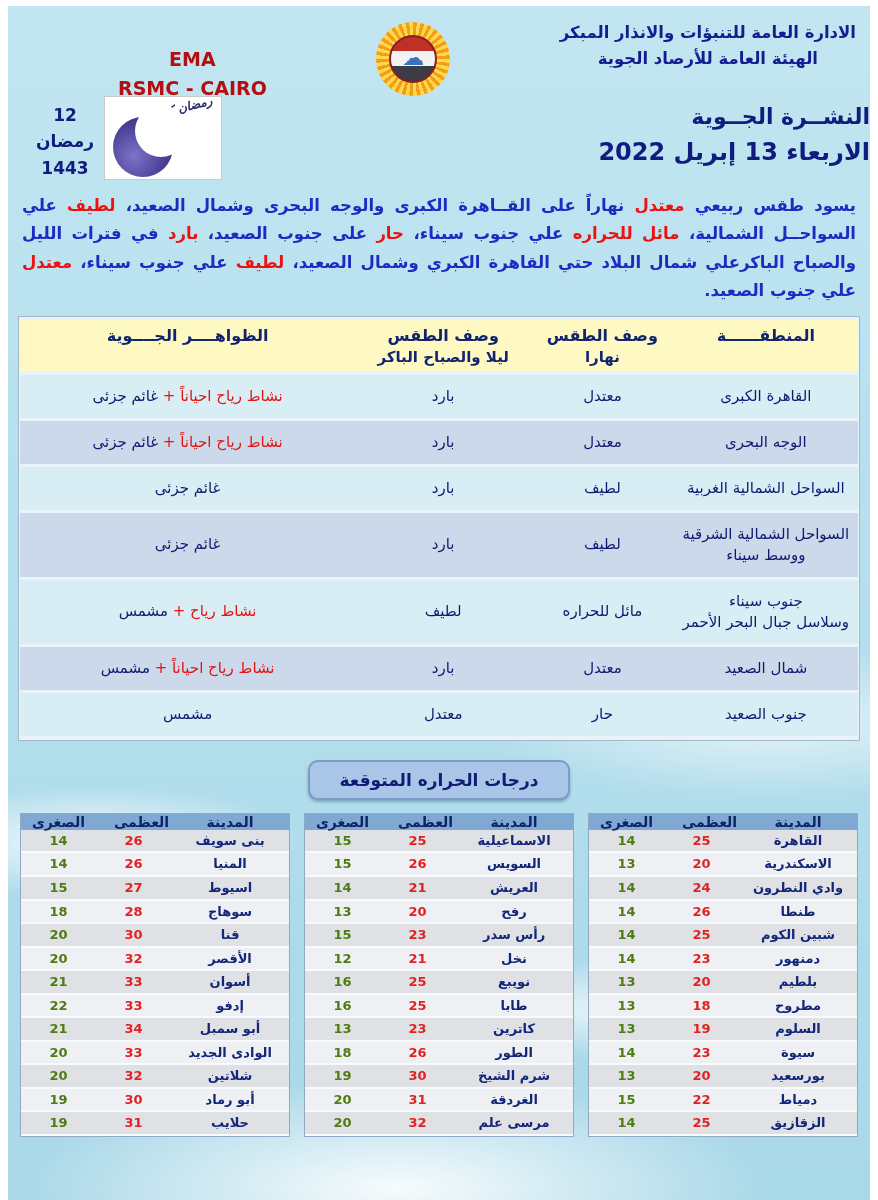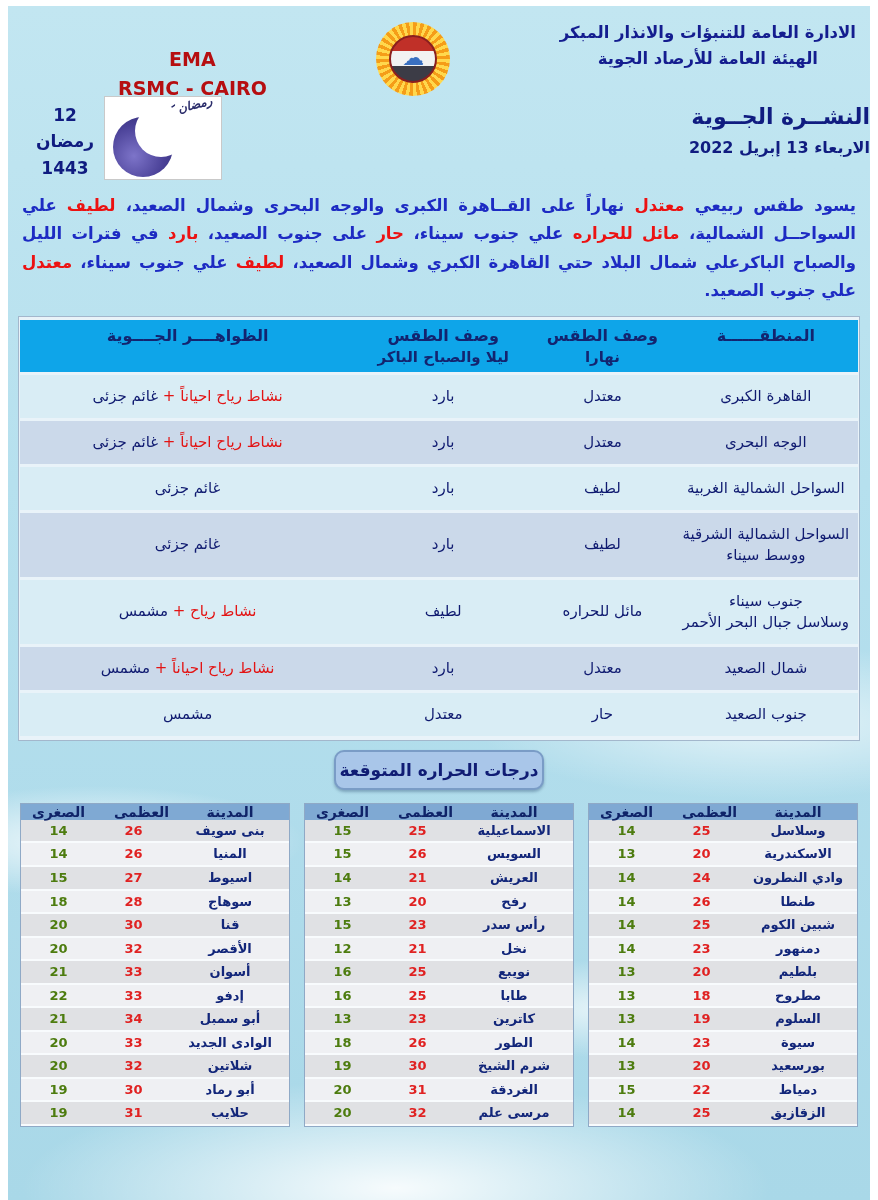--- a/index.html
+++ b/index.html
@@ -35,39 +35,39 @@
                   border: 1px solid #c9c9c9; overflow: hidden; }
   .callig { position: absolute; top: 4px; right: 8px; font-size: 12px; font-weight: bold; font-style: italic;
             color: #2b2d6b; transform: rotate(-14deg); }
   .moon { position: absolute; left: 8px; bottom: 2px; width: 60px; height: 60px; border-radius: 50%;
           background: radial-gradient(circle at 35% 65%, #7d74c9 0%, #4a4197 55%, #2e2a6e 100%); }
   .moon::after { content: ""; position: absolute; width: 52px; height: 52px; border-radius: 50%;
                  background: #fff; top: -12px; right: -14px; }
   .titles { position: absolute; left: 0; right: 0; top: 8px; text-align: right;
             color: #101c80; font-weight: bold; }
   .bulletin-title { font-size: 22px; letter-spacing: 1px; }
-  .bulletin-date { font-size: 16px; margin-top: 9px; }
+  .bulletin-date { font-size: 24px; margin-top: 9px; }
   
   .summary { margin: 4px 14px 10px 14px; font-size: 16.5px; font-weight: bold; line-height: 1.72;
              color: #1d2bc3; text-align: justify; }
   .summary .red { color: #ec1212; }
   
   .regions-wrap { margin: 0 10px; border: 1px solid #a3b7cc; background: #e9f3f9; padding: 0 1px 1px 1px; }
   table.regions { width: 100%; border-collapse: separate; border-spacing: 0 3px; }
-  table.regions th { background: #0ea5e9; color: #13246f; font-size: 16px; font-weight: bold;
+  table.regions th { background: #fef9c3; color: #13246f; font-size: 16px; font-weight: bold;
                      padding: 5px 4px 4px 4px; vertical-align: top; line-height: 1.4; }
   table.regions th .th-sub { font-size: 15px; }
   table.regions td { font-weight: normal; font-size: 15px; color: #0f1a70; text-align: center;
                      padding: 11px 6px; line-height: 1.4; white-space: pre-line; }
   tr.odd td { background: #d9edf5; }
   tr.even td { background: #cbd9ea; }
   .col-region { width: 22%; } .col-day { width: 17%; } .col-night { width: 21%; } .col-phen { width: 40%; }
   .ph-red { color: #e31414; } .ph-plain { color: #0f1a70; }
   
-  .temp-title { width: 210px; margin: 9px auto 13px auto; background: #a9c6e9; border: 2px solid #7a9cc6;
+  .temp-title { width: 262px; margin: 19px auto 13px auto; background: #a9c6e9; border: 2px solid #7a9cc6;
                 border-radius: 10px; text-align: center; font-size: 17px; font-weight: bold; color: #101c74;
                 padding: 8px 0; box-shadow: 0 2px 3px rgba(30,60,100,.35); }
   .temp-tables { display: flex; justify-content: space-between; gap: 14px; margin: 0 12px; }
   .city-tbl-wrap { flex: 1; border: 1px solid #8fa9c6; background: #f4f7fa; }
   table.city { width: 100%; border-collapse: collapse; }
   table.city th { background: #7fa9d3; color: #0f2368; font-size: 14px; font-weight: bold; padding: 0 2px; }
   table.city td { font-size: 13px; font-weight: bold; text-align: center; padding: 2px 4px;
                   border-bottom: 2px solid #f8fbfd; line-height: 1.35; }
   table.city tr.odd td { background: #e0e1e4; }
   table.city tr.even td { background: #eff0f3; }
@@ -191,21 +191,21 @@
       <table class="city">
         <thead>
             <tr>
           <th class="city-name">المدينة</th>
           <th class="tmax">العظمى</th>
           <th class="tmin">الصغرى</th>
         </tr>
           </thead>
         <tbody>
             <tr class="odd">
-              <td class="city-name">وسلاسل</td>
+              <td class="city-name">القاهرة</td>
               <td class="tmax">25</td>
               <td class="tmin">14</td>
             </tr>
             <tr class="even">
               <td class="city-name">الاسكندرية</td>
               <td class="tmax">20</td>
               <td class="tmin">13</td>
             </tr>
             <tr class="odd">
               <td class="city-name">وادي النطرون</td>

